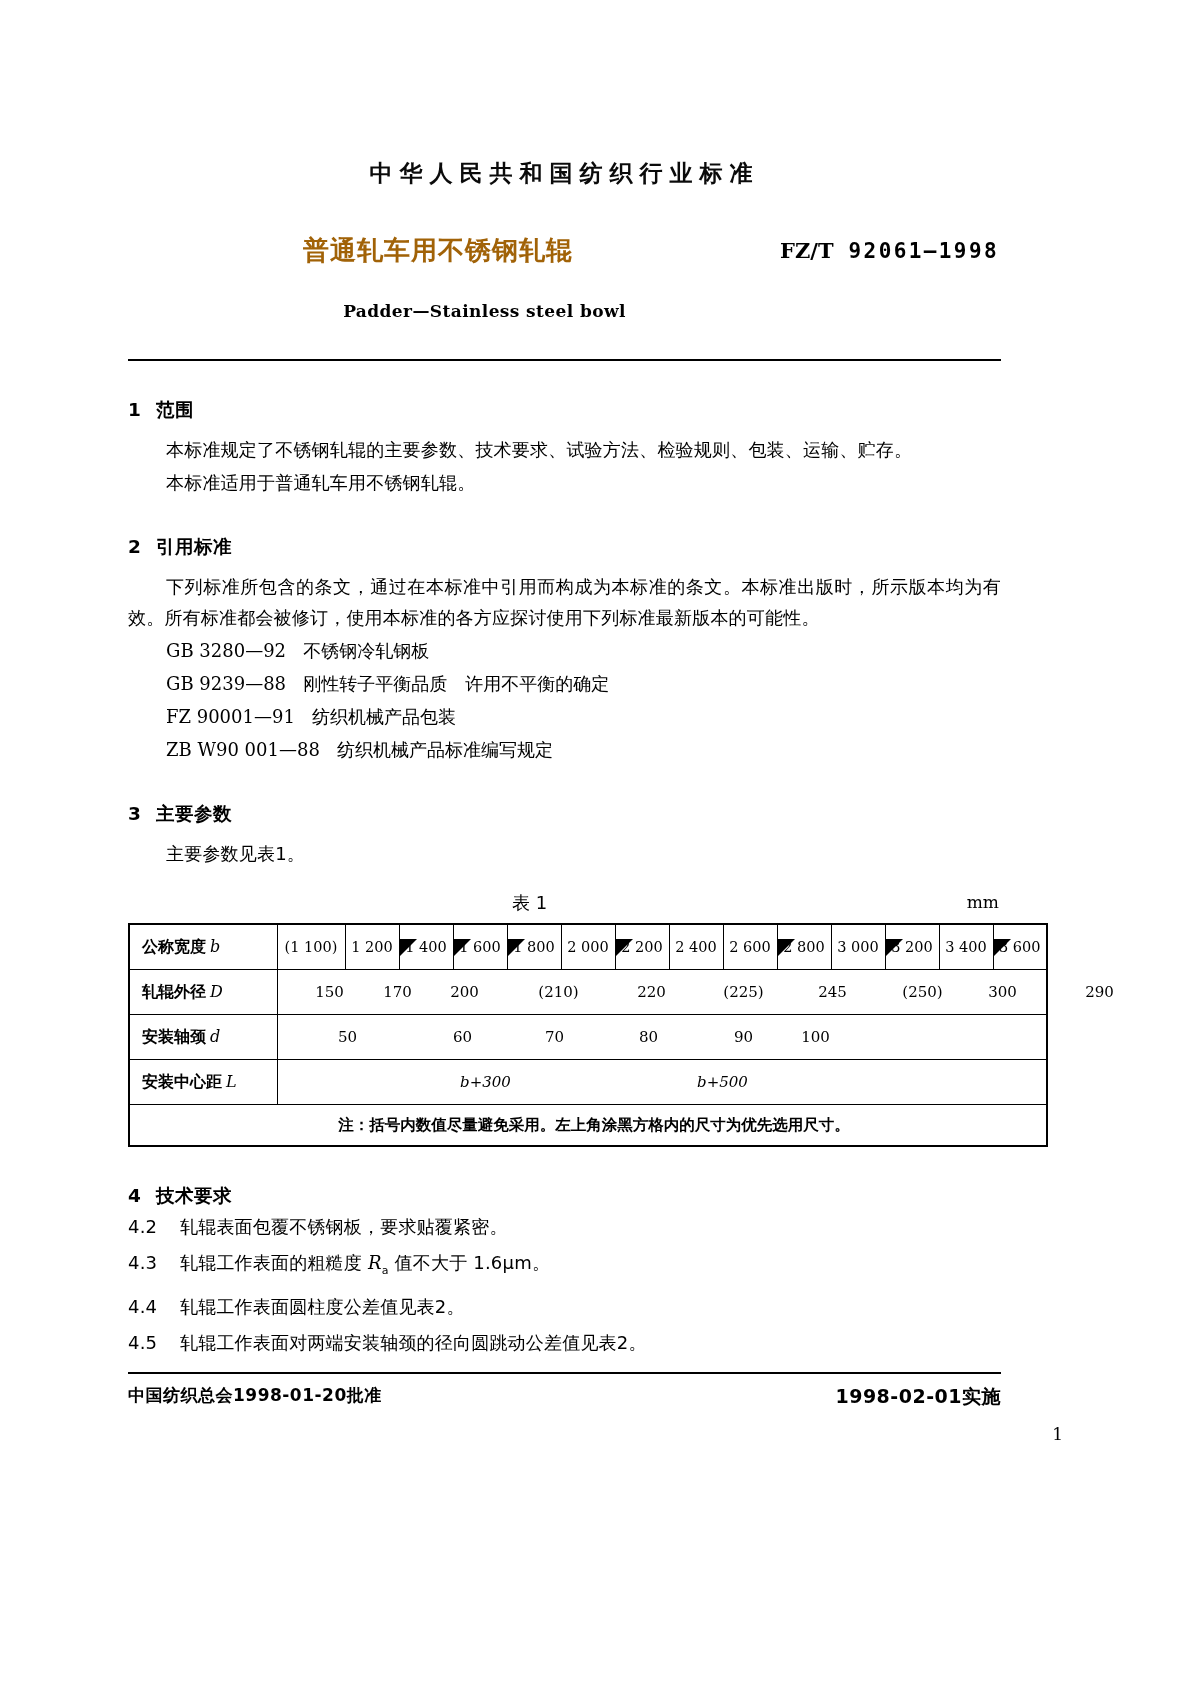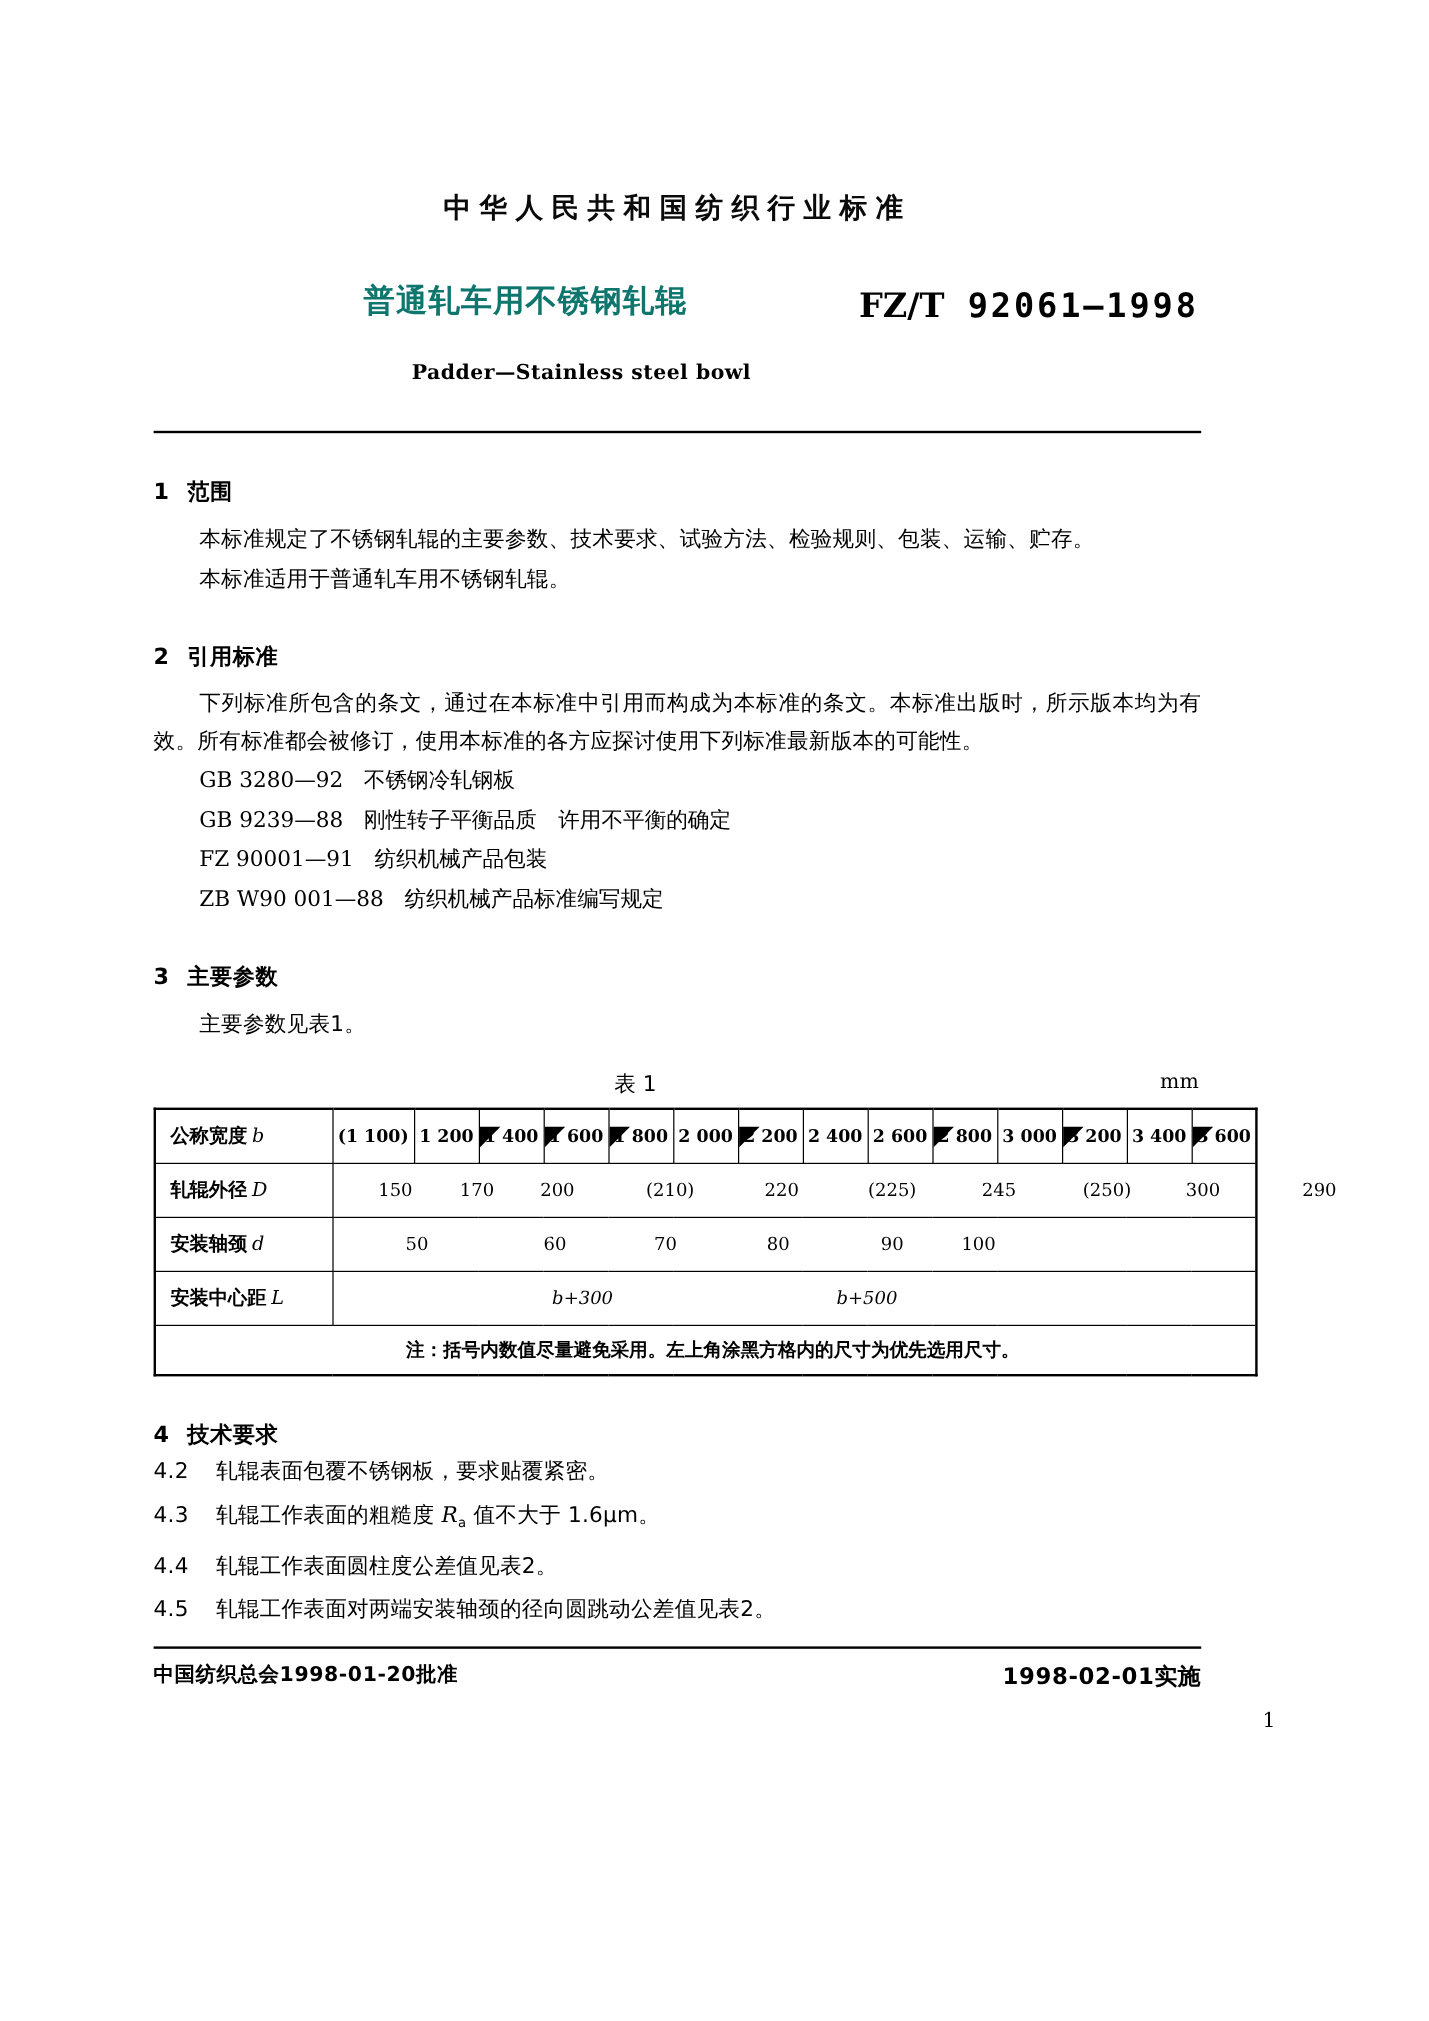--- a/index.html
+++ b/index.html
@@ -41,28 +41,28 @@
     margin-top:44px;
     height:42px;
   }
   .doc-title{
     position:absolute;
     left:175px;
     top:0;
     font-size:26px;
     font-weight:bold;
     letter-spacing:1px;
-    color:#0f766e;
+    color:#a16207;
     white-space:nowrap;
   }
   .doc-number{
     position:absolute;
     right:2px;
     top:5px;
-    font-size:28px;
+    font-size:21px;
     font-weight:bold;
     letter-spacing:2.4px;
     font-family:"DejaVu Sans Mono","Liberation Mono",monospace;
     white-space:nowrap;
   }
   .doc-number .prefix{
     font-family:"DejaVu Serif","Liberation Serif",serif;
     font-weight:bold;
     letter-spacing:0px;
   }
@@ -166,21 +166,21 @@
     font-weight:bold;
     white-space:nowrap;
   }
   .rowlabel i{
     font-family:"DejaVu Serif","Liberation Serif",serif;
     font-style:italic;
     font-weight:normal;
     padding-left:4px;
   }
 
-  .hcell{ position:relative; white-space:nowrap; font-size:14.5px;font-weight:bold; }
+  .hcell{ position:relative; white-space:nowrap; font-size:14.5px; }
   .hcell .mark{
     position:absolute;
     left:0;top:0;
     width:0;height:0;
     border-top:17px solid #000;
     border-right:17px solid transparent;
   }
 
   .freerow{
     position:relative;

